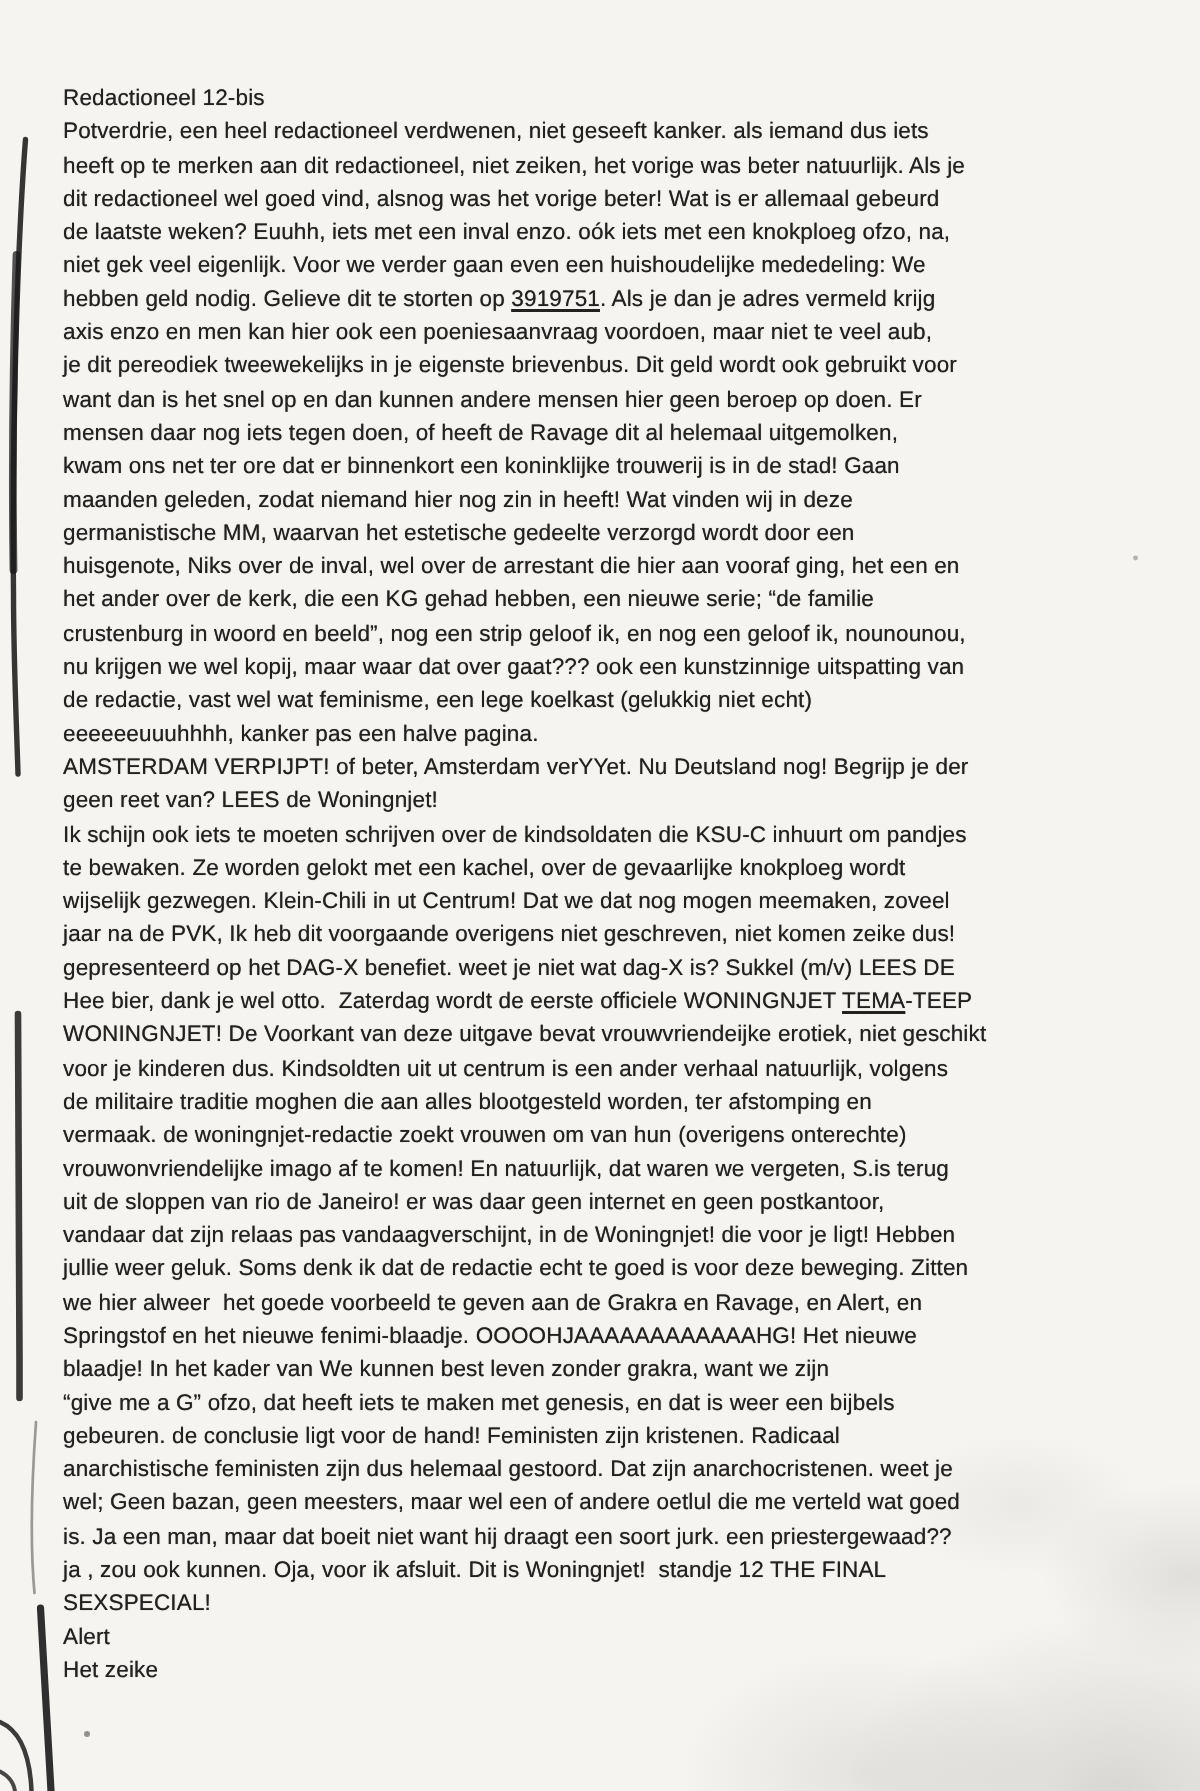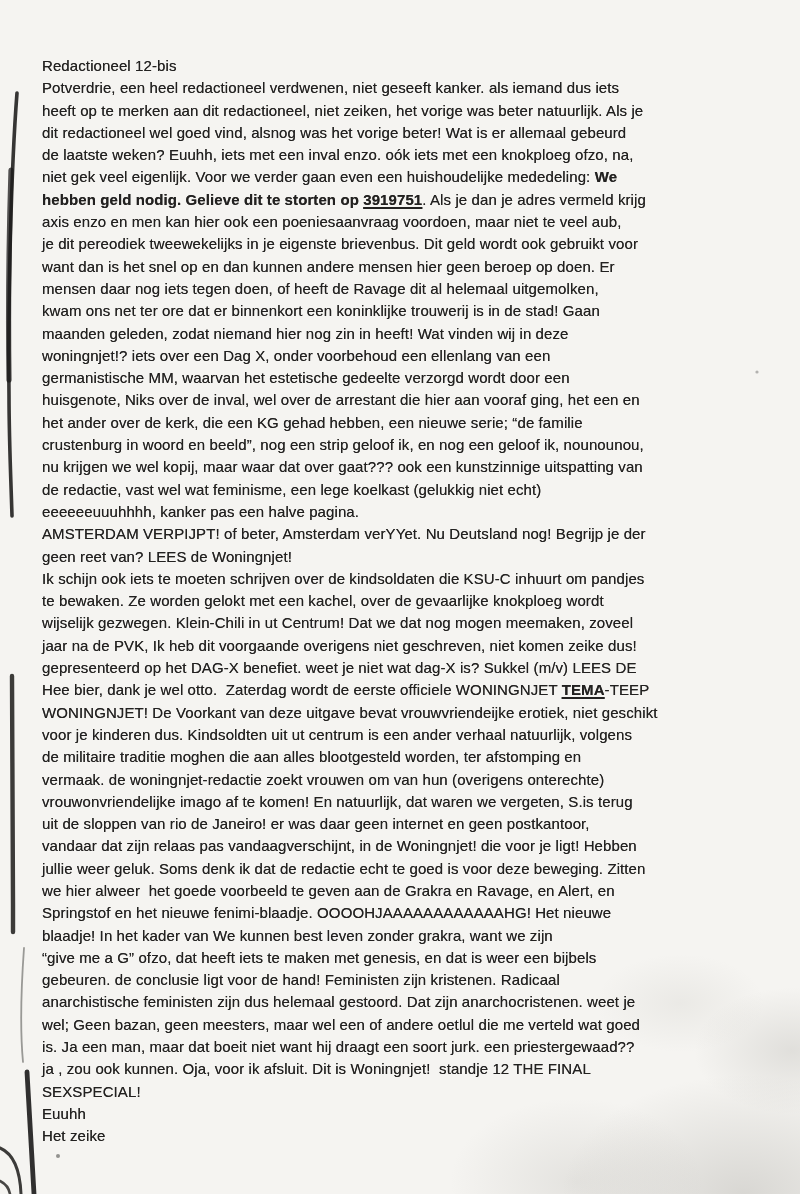--- a/index.html
+++ b/index.html
@@ -16,21 +16,21 @@
   }
   .page{position:absolute;inset:0;}
   .doc{
     position:absolute;left:42px;top:55px;width:726px;
     font-size:15px;line-height:22.3px;
     letter-spacing:.1px;
     color:var(--ink,#222120);
     text-shadow:0 0 .5px rgba(40,38,36,.75);
   }
   .line{white-space:pre-wrap;min-height:22.3px;}
-  .line .b{font-weight:bold;}
+  .line .b{font-weight:normal;}
   .line .u{text-decoration:underline;text-decoration-thickness:2px;text-underline-offset:2px;}
   svg.marks{position:absolute;inset:0;pointer-events:none;}
 </style>
 </head>
 <body>
 
 <div class="page">
 
   <div class="doc">
       <div class="line"><span>Redactioneel 12-bis</span></div>
@@ -39,21 +39,20 @@
       <div class="line"><span>dit redactioneel wel goed vind, alsnog was het vorige beter! Wat is er allemaal gebeurd</span></div>
       <div class="line"><span>de laatste weken? Euuhh, iets met een inval enzo. oók iets met een knokploeg ofzo, na,</span></div>
       <div class="line"><span>niet gek veel eigenlijk. Voor we verder gaan even een huishoudelijke mededeling: </span><span class="b">We</span></div>
       <div class="line"><span class="b">hebben geld nodig. Gelieve dit te storten op </span><span class="b u">3919751</span><span>. Als je dan je adres vermeld krijg</span></div>
       <div class="line"><span>axis enzo en men kan hier ook een poeniesaanvraag voordoen, maar niet te veel aub,</span></div>
       <div class="line"><span>je dit pereodiek tweewekelijks in je eigenste brievenbus. Dit geld wordt ook gebruikt voor</span></div>
       <div class="line"><span>want dan is het snel op en dan kunnen andere mensen hier geen beroep op doen. Er</span></div>
       <div class="line"><span>mensen daar nog iets tegen doen, of heeft de Ravage dit al helemaal uitgemolken,</span></div>
       <div class="line"><span>kwam ons net ter ore dat er binnenkort een koninklijke trouwerij is in de stad! Gaan</span></div>
       <div class="line"><span>maanden geleden, zodat niemand hier nog zin in heeft! Wat vinden wij in deze</span></div>
-      <div class="line"><span>woningnjet!? iets over een Dag X, onder voorbehoud een ellenlang van een</span></div>
       <div class="line"><span>germanistische MM, waarvan het estetische gedeelte verzorgd wordt door een</span></div>
       <div class="line"><span>huisgenote, Niks over de inval, wel over de arrestant die hier aan vooraf ging, het een en</span></div>
       <div class="line"><span>het ander over de kerk, die een KG gehad hebben, een nieuwe serie; “de familie</span></div>
       <div class="line"><span>crustenburg in woord en beeld”, nog een strip geloof ik, en nog een geloof ik, nounounou,</span></div>
       <div class="line"><span>nu krijgen we wel kopij, maar waar dat over gaat??? ook een kunstzinnige uitspatting van</span></div>
       <div class="line"><span>de redactie, vast wel wat feminisme, een lege koelkast (gelukkig niet echt)</span></div>
       <div class="line"><span>eeeeeeuuuhhhh, kanker pas een halve pagina.</span></div>
       <div class="line"><span>AMSTERDAM VERPIJPT! of beter, Amsterdam verYYet. Nu Deutsland nog! Begrijp je der</span></div>
       <div class="line"><span>geen reet van? LEES de Woningnjet!</span></div>
       <div class="line"><span>Ik schijn ook iets te moeten schrijven over de kindsoldaten die KSU-C inhuurt om pandjes</span></div>
@@ -73,21 +72,21 @@
       <div class="line"><span>we hier alweer  het goede voorbeeld te geven aan de Grakra en Ravage, en Alert, en</span></div>
       <div class="line"><span>Springstof en het nieuwe fenimi-blaadje. OOOOHJAAAAAAAAAAAAHG! Het nieuwe</span></div>
       <div class="line"><span>blaadje! In het kader van We kunnen best leven zonder grakra, want we zijn</span></div>
       <div class="line"><span>“give me a G” ofzo, dat heeft iets te maken met genesis, en dat is weer een bijbels</span></div>
       <div class="line"><span>gebeuren. de conclusie ligt voor de hand! Feministen zijn kristenen. Radicaal</span></div>
       <div class="line"><span>anarchistische feministen zijn dus helemaal gestoord. Dat zijn anarchocristenen. weet je</span></div>
       <div class="line"><span>wel; Geen bazan, geen meesters, maar wel een of andere oetlul die me verteld wat goed</span></div>
       <div class="line"><span>is. Ja een man, maar dat boeit niet want hij draagt een soort jurk. een priestergewaad??</span></div>
       <div class="line"><span>ja , zou ook kunnen. Oja, voor ik afsluit. Dit is Woningnjet!  standje 12 THE FINAL</span></div>
       <div class="line"><span>SEXSPECIAL!</span></div>
-      <div class="line"><span>Euuhh</span></div>
+      <div class="line"><span>Alert</span></div>
       <div class="line"><span>Het zeike</span></div>
     </div>
 
   <svg class="marks" width="800" height="1194" viewBox="0 0 800 1194">
 
     <path d="M17,93 C11,170 8,300 9,395 C9,440 11,482 12,516" fill="none" stroke="#1b1a19" stroke-width="3.6" stroke-linecap="round" opacity="0.88"></path>
     <path d="M11,170 C8.5,250 8,310 9,380" fill="none" stroke="#1b1a19" stroke-width="5.2" stroke-linecap="round" opacity="0.75"></path>
 
     <path d="M12,676 C13,740 12,820 13,905 C13,917 13,925 13,932" fill="none" stroke="#1b1a19" stroke-width="4.4" stroke-linecap="round" opacity="0.85"></path>
 

